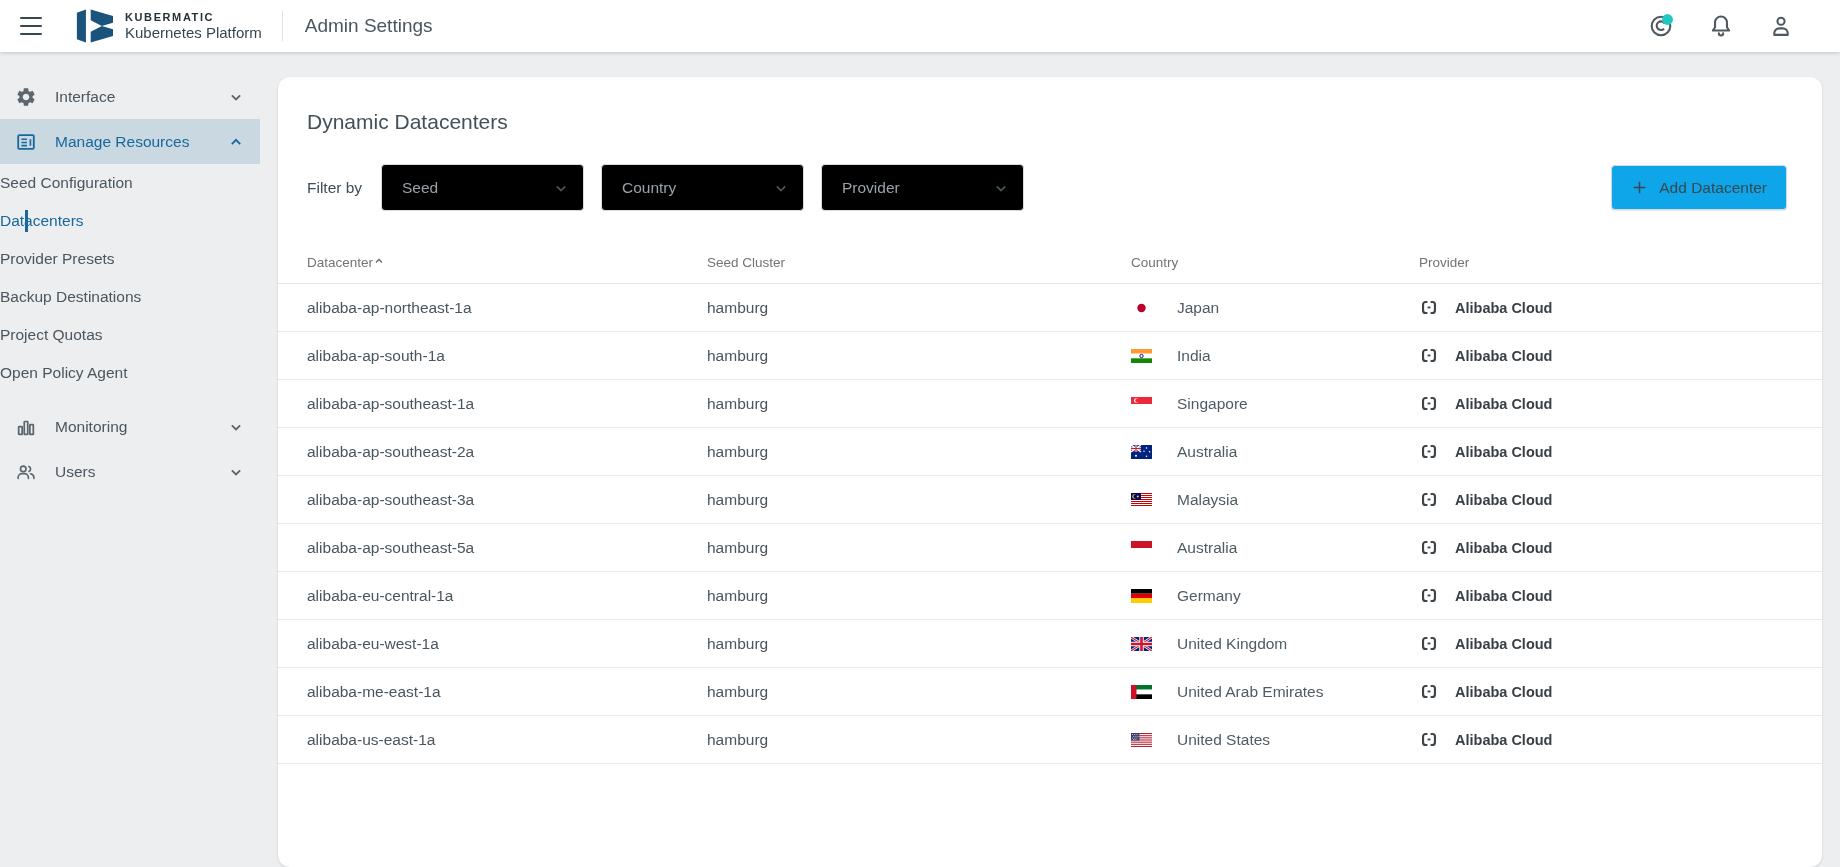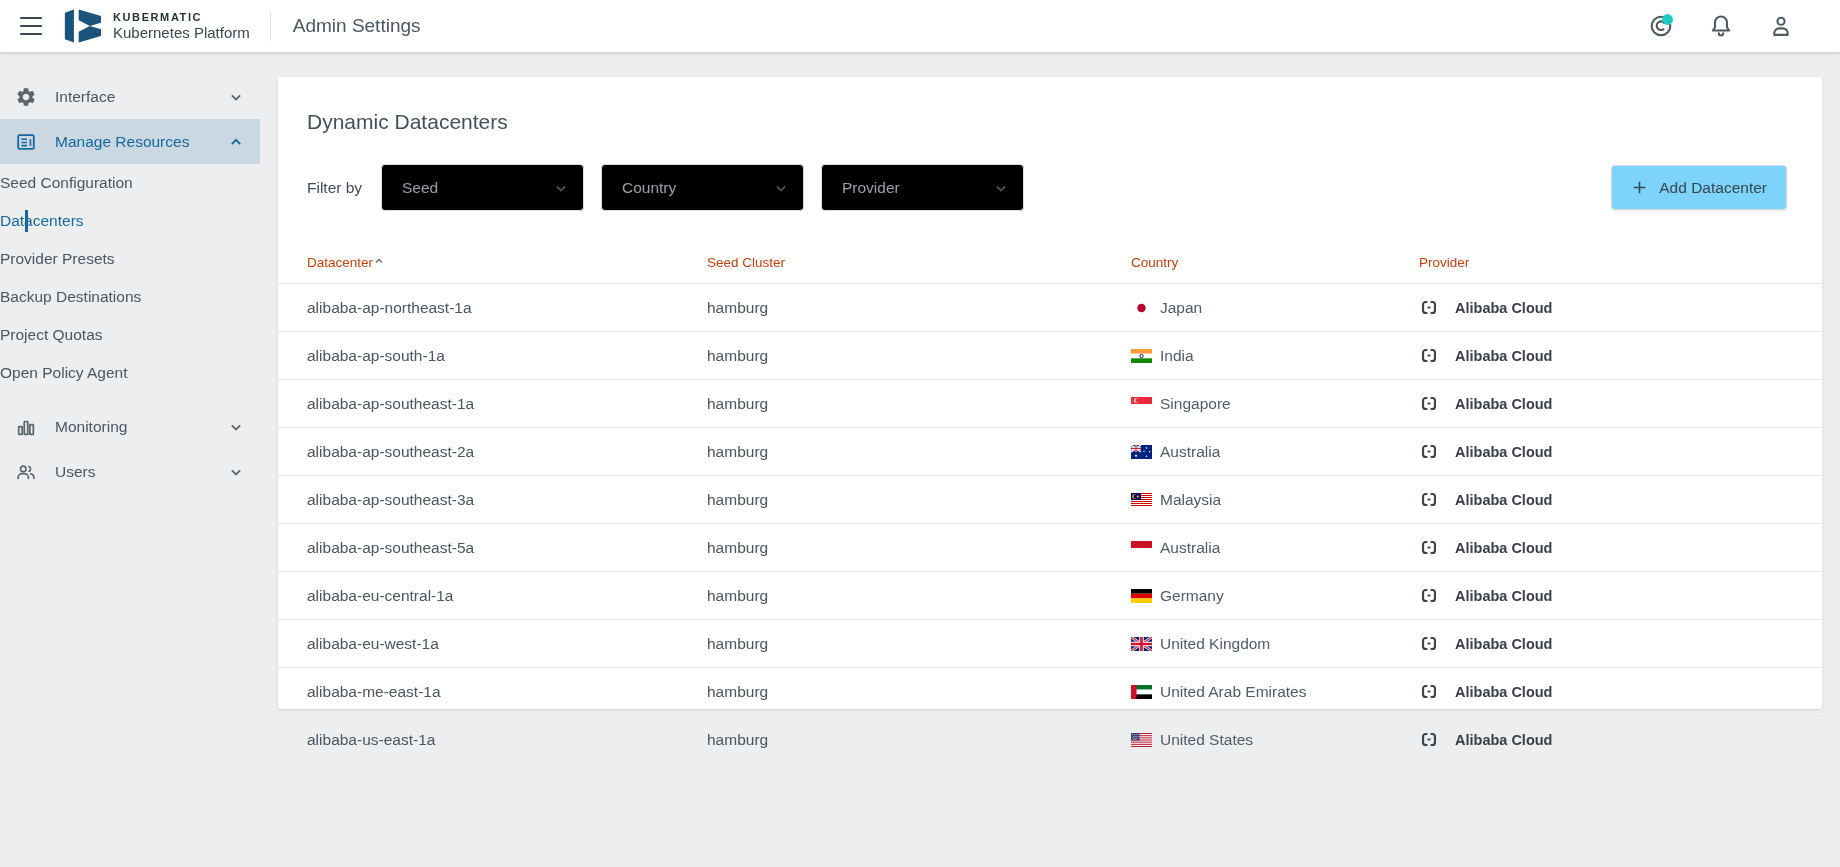--- a/index.html
+++ b/index.html
@@ -13,21 +13,21 @@
   svg { display:block; }
 
   
   .topbar {
     position:absolute; top:0; left:0; width:1840px; height:52px;
     background:#ffffff; display:flex; align-items:center;
     box-shadow:0 1px 4px rgba(0,0,0,.18); z-index:20;
   }
   .hamburger { width:26px; height:20px; margin:0 0 0 18px; display:flex; flex-direction:column; justify-content:space-between; cursor:pointer; padding:1px 2px;}
   .hamburger span { display:block; height:2.4px; background:#37474f; border-radius:1px; }
-  .logo-wrap { display:flex; align-items:center; margin-left:20px; cursor:pointer; }
+  .logo-wrap { display:flex; align-items:center; margin-left:32px; cursor:pointer; }
   .brand { margin-left:9px; }
   .brand-name { font-size:11px; font-weight:bold; letter-spacing:1.6px; color:#263238; }
   .brand-sub { font-size:15px; color:#37474f; margin-top:1px; }
   .vdiv { width:1px; height:30px; background:#e1e4e6; margin:0 22px 0 20px; }
   .page-title { font-size:19px; color:#4b565e; }
   .top-icons { margin-left:auto; display:flex; align-items:center; gap:34px; padding-right:46px; }
   .icon-btn { position:relative; width:26px; height:26px; cursor:pointer; }
 
   
   .sidebar { position:absolute; top:52px; left:0; width:260px; bottom:8px; padding-top:22px; }
@@ -35,45 +35,45 @@
   .nav-item .nav-label { margin-left:18px; }
   .nav-item .chev { margin-left:auto; }
   .nav-item.selected { background:#c9d8e1; color:#17689e; }
   .sub-item { height:38px; display:flex; align-items:center; cursor:pointer; font-size:15.5px; color:#4b565e; position:relative; }
   .sub-item.active { color:#17689e; }
   .sub-item.active::before { content:""; position:absolute; left:25px; top:8px; width:3px; height:22px; background:#17689e; }
   .nav-gap { height:12px; }
 
   
   .card {
-    position:absolute; top:77px; left:278px; width:1544px; height:632px;
-    background:#ffffff; border-radius:2px; box-shadow:0 1px 3px rgba(0,0,0,.13);
+    position:absolute; top:77px; left:278px; width:1544px; height:790px;
+    background:#ffffff; border-radius:12px; box-shadow:0 1px 3px rgba(0,0,0,.13);
   }
   .card-title { font-size:21px; font-weight:normal; color:#435058; margin:33px 29px 0; line-height:24px; }
 
   .filter-row { display:flex; align-items:center; margin-top:30px; padding:0 35px 0 29px; height:47px; }
   .filter-label { font-size:15.5px; color:#414c54; margin-right:17px; width:57px; }
   .kselect {
     width:203px; height:47px; border:1px solid #d9dcde; border-radius:4px; background:#000000;
     display:flex; align-items:center; padding:0 12px 0 20px; margin-right:17px; cursor:pointer;
   }
   .kselect .ph { color:#9ba1a7; font-size:15.5px; flex:1; }
   .add-btn {
-    margin-left:auto; height:45px; padding:0 19px; background:#7dd3fc;
+    margin-left:auto; height:45px; padding:0 19px; background:#0ea5e9;
     border:1px solid #d6d9dc; border-radius:4px; box-shadow:0 1px 2px rgba(0,0,0,.10);
     display:flex; align-items:center; gap:11px; cursor:pointer;
     font-family:"Liberation Sans", sans-serif; font-size:15.5px; color:#37474f;
   }
 
   
   .tgrid { display:grid; grid-template-columns:400px 424px 288px 1fr; padding:0 29px; align-items:center; }
   .thead { height:73px; padding-top:44px; padding-bottom:0; border-bottom:1px solid #e2e5e7; align-items:start; }
-  .thead .th { font-size:13.5px; color:#c2410c; display:flex; align-items:flex-start; }
+  .thead .th { font-size:13.5px; color:#737373; display:flex; align-items:flex-start; }
   .trow { height:48px; border-bottom:1px solid #e7e9ea; font-size:15.5px; color:#4a555d; cursor:pointer; }
-  .cell-country { display:flex; align-items:center; gap:8px; color:#505b63; }
+  .cell-country { display:flex; align-items:center; gap:25px; color:#505b63; }
   .flag { width:21px; height:14px; box-shadow:inset 0 0 0 1px rgba(0,0,0,.07); flex:none; }
   .provider-cell { display:flex; align-items:center; gap:16px; }
   .provider-name { font-size:14.5px; font-weight:bold; color:#3a3f44; }
 
   
   .paginator { height:83px; display:flex; align-items:center; justify-content:flex-end; padding-right:25px; font-size:13px; color:#8f969c; }
   .pag-label { margin-right:38px; }
   .pag-range { margin-right:64px; }
   .pag-btns { display:flex; align-items:center; gap:32px; }
   .pag-btn { width:24px; height:24px; cursor:pointer; }

